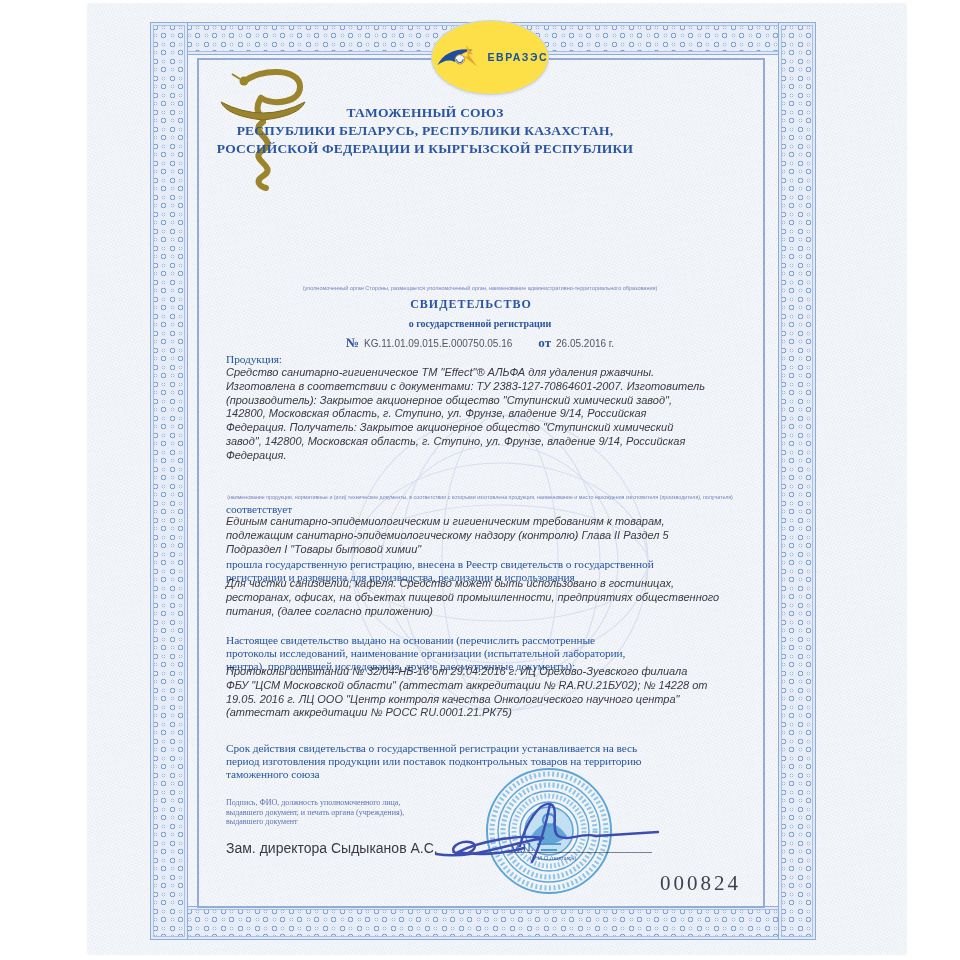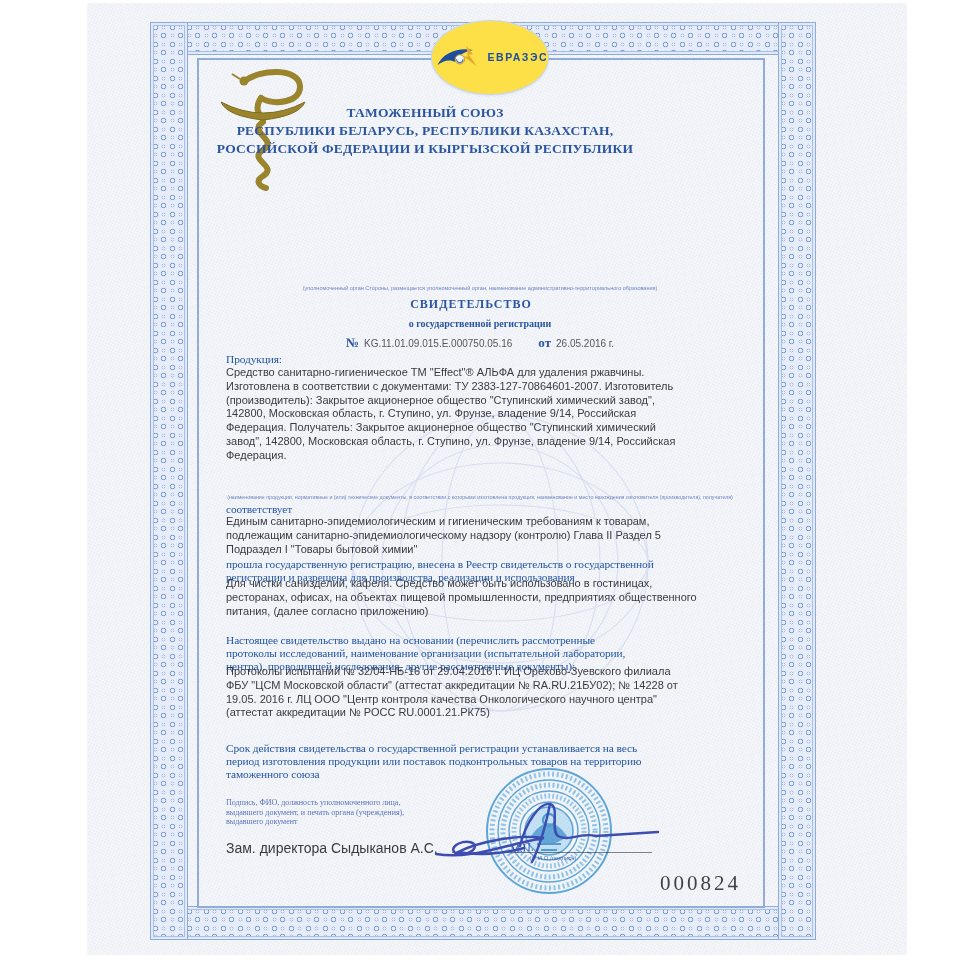--- a/index.html
+++ b/index.html
@@ -34,21 +34,21 @@
   .hdr{left:197px;top:104px;width:456px;text-align:center;font-size:13.5px;line-height:18px;white-space:pre-line;letter-spacing:.2px;}
   .dept{left:197px;top:200px;width:566px;text-align:center;color:#4b4b55;font-size:11.5px;line-height:15.5px;white-space:pre-line;}
   .tinycap{color:#7186c2;font-size:5.5px;text-align:center;white-space:nowrap;overflow:hidden;}
   .orgcap{left:197px;top:285px;width:566px;}
   .title1{left:197px;top:297px;width:548px;text-align:center;font-size:12px;letter-spacing:1px;}
   .title2{left:197px;top:318px;width:566px;text-align:center;font-size:10px;}
   .numline{left:197px;top:335px;width:566px;display:flex;justify-content:center;align-items:baseline;}
   .numlabel{font-family:"Liberation Serif",serif;font-weight:bold;color:#2a55a3;font-size:13px;margin-right:5px;}
   .numval{color:#55555f;font-size:10px;}
   .fromlabel{margin-left:26px;}
-  .btxt{left:226px;width:534px;color:#3a3a42;font-size:11px;line-height:13.8px;white-space:pre-line;}
+  .btxt{left:226px;width:534px;color:#3a3a42;font-size:11px;line-height:13.8px;white-space:pre-line;font-style:italic;}
   .bhead{left:226px;width:540px;font-family:"Liberation Serif",serif;font-weight:normal;color:#2456a4;
          font-size:11.4px;line-height:13px;white-space:pre-line;letter-spacing:-.1px;}
   .prodcap{left:200px;top:494px;width:560px;font-size:5.3px;}
   .signcap{left:226px;top:798px;width:300px;color:#5872b8;font-family:"Liberation Serif",serif;
            font-size:8px;line-height:9.6px;white-space:pre-line;}
   .signer{left:226px;top:840px;width:300px;color:#3a3a42;font-size:14px;}
   .sigline{left:452px;top:852px;width:200px;height:1px;background:#80808c;}
   .sigcap{left:468px;top:855px;width:170px;color:#5872b8;font-size:6px;text-align:center;}
   .mp{left:510px;top:842px;color:#3b56a6;font-family:"Liberation Serif",serif;font-style:italic;
       font-size:11.5px;transform:rotate(-8deg);}

